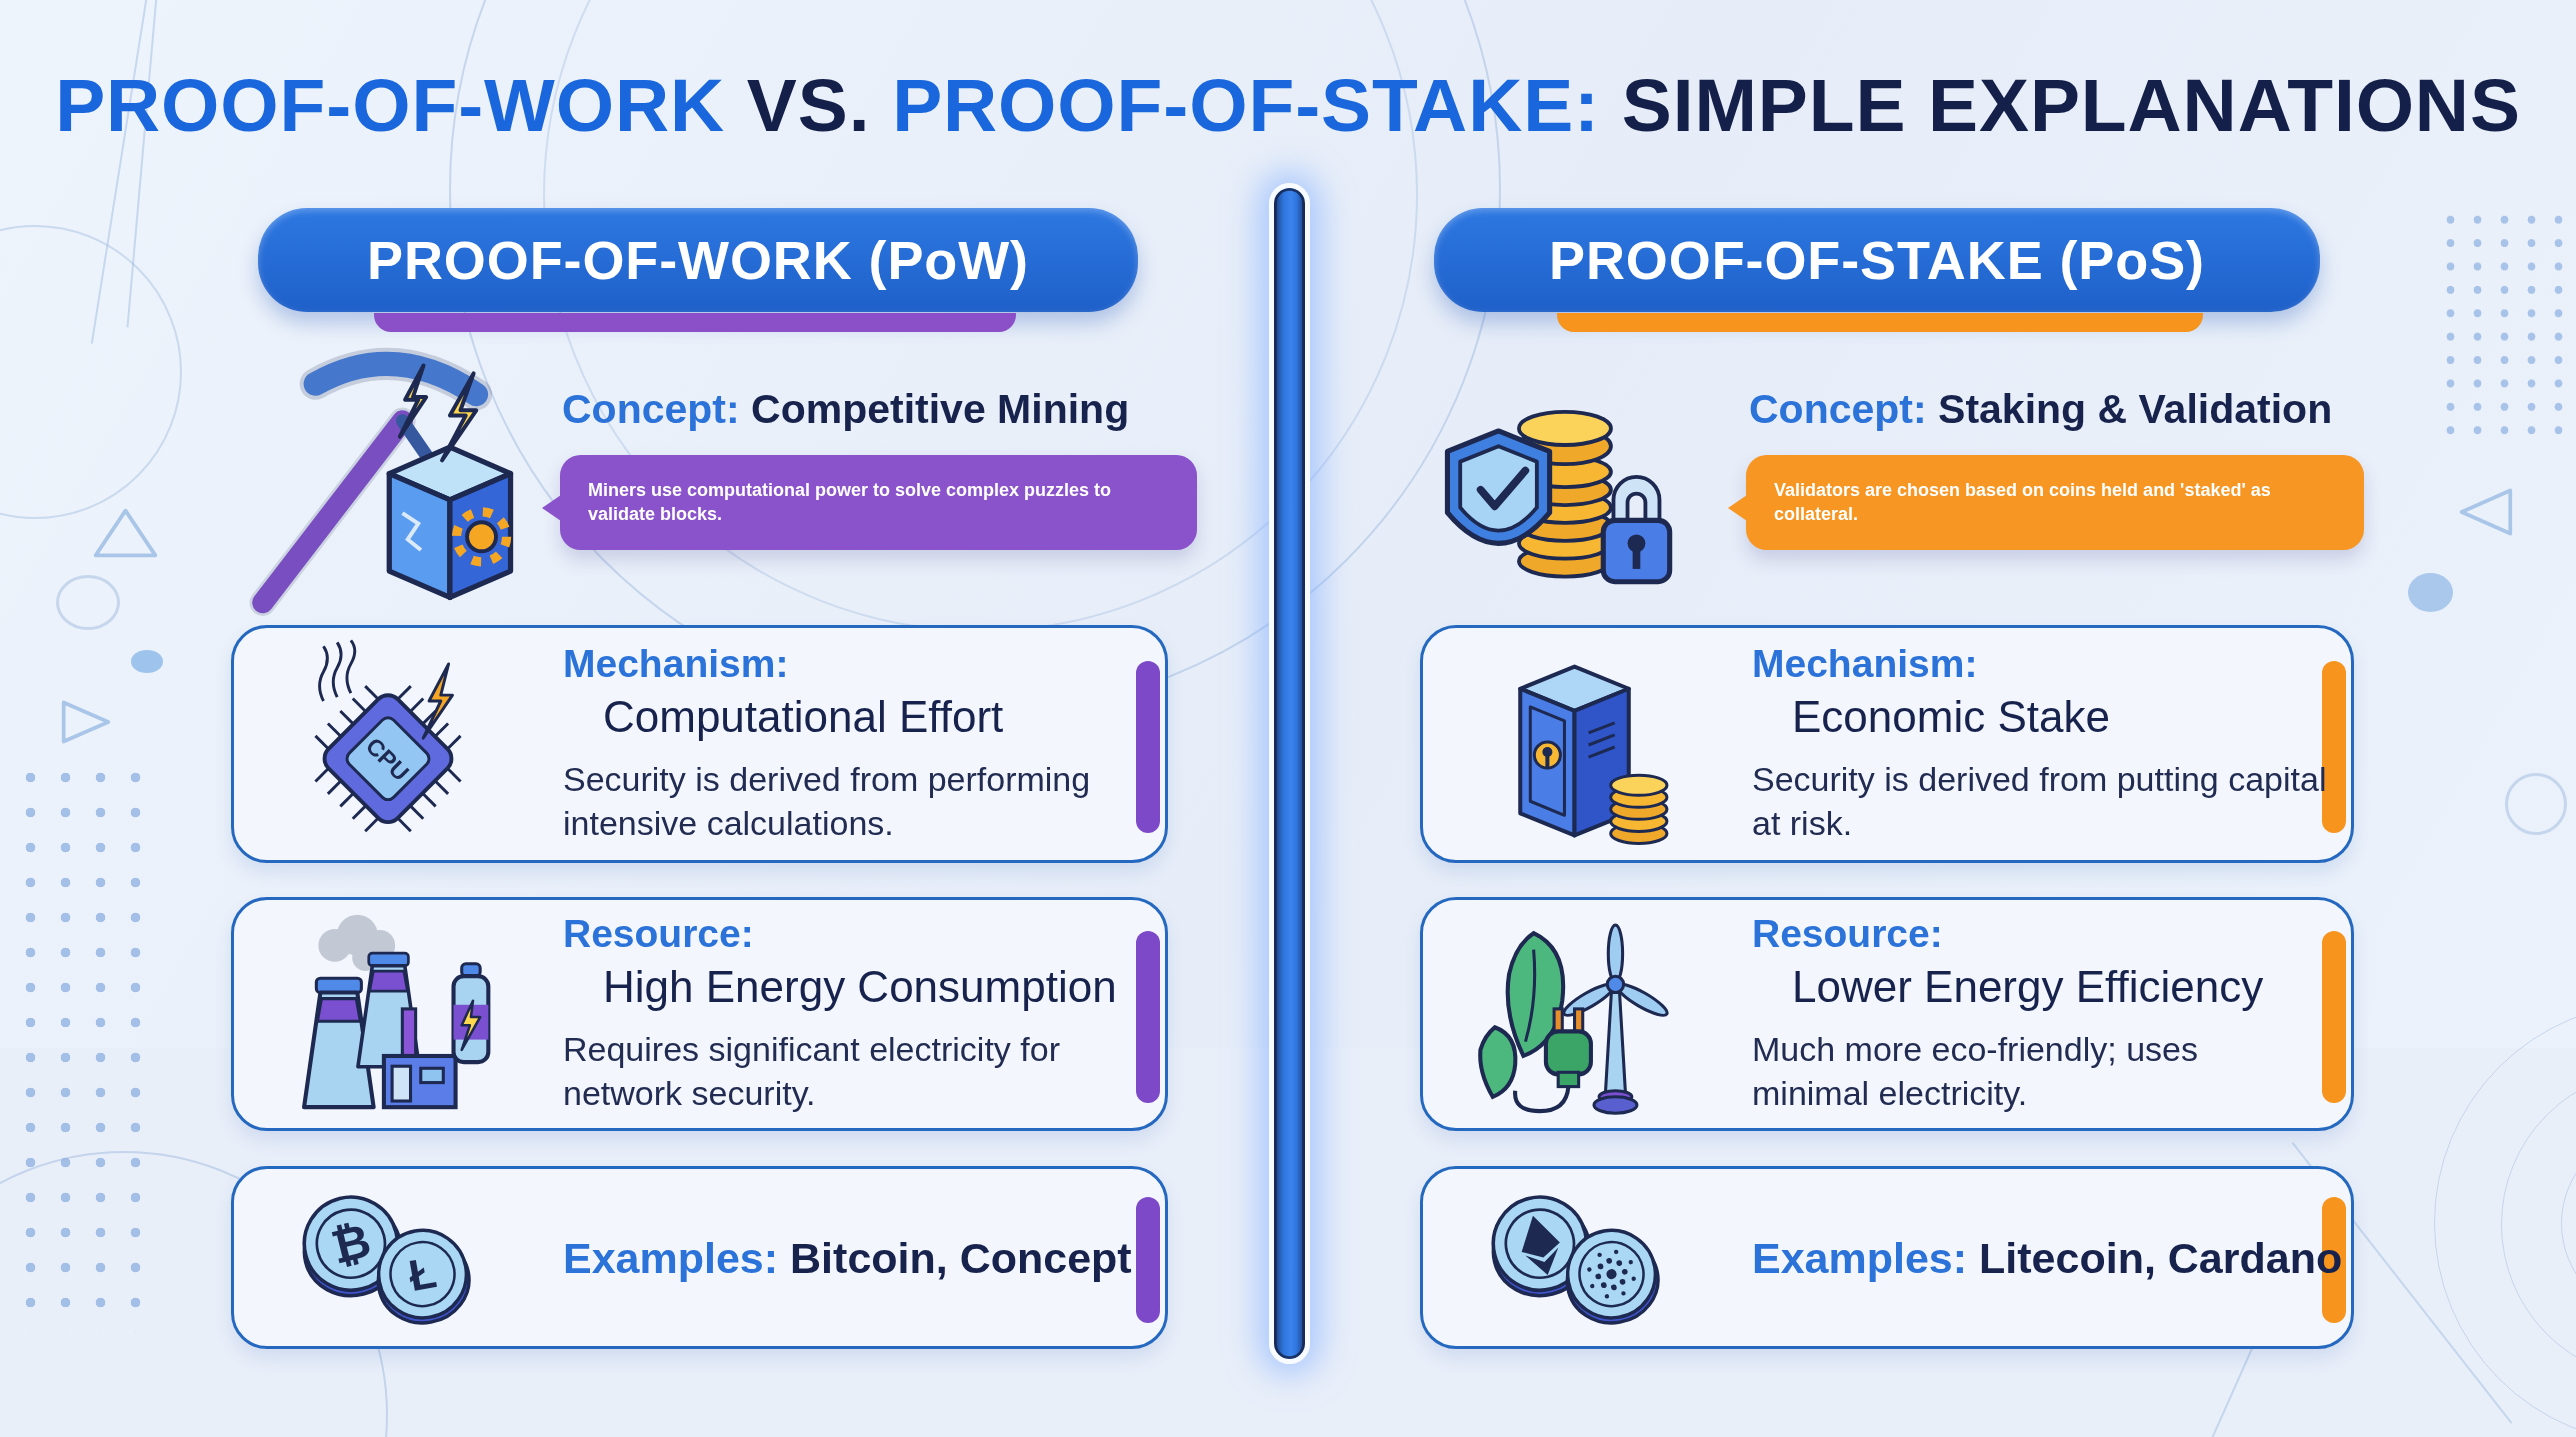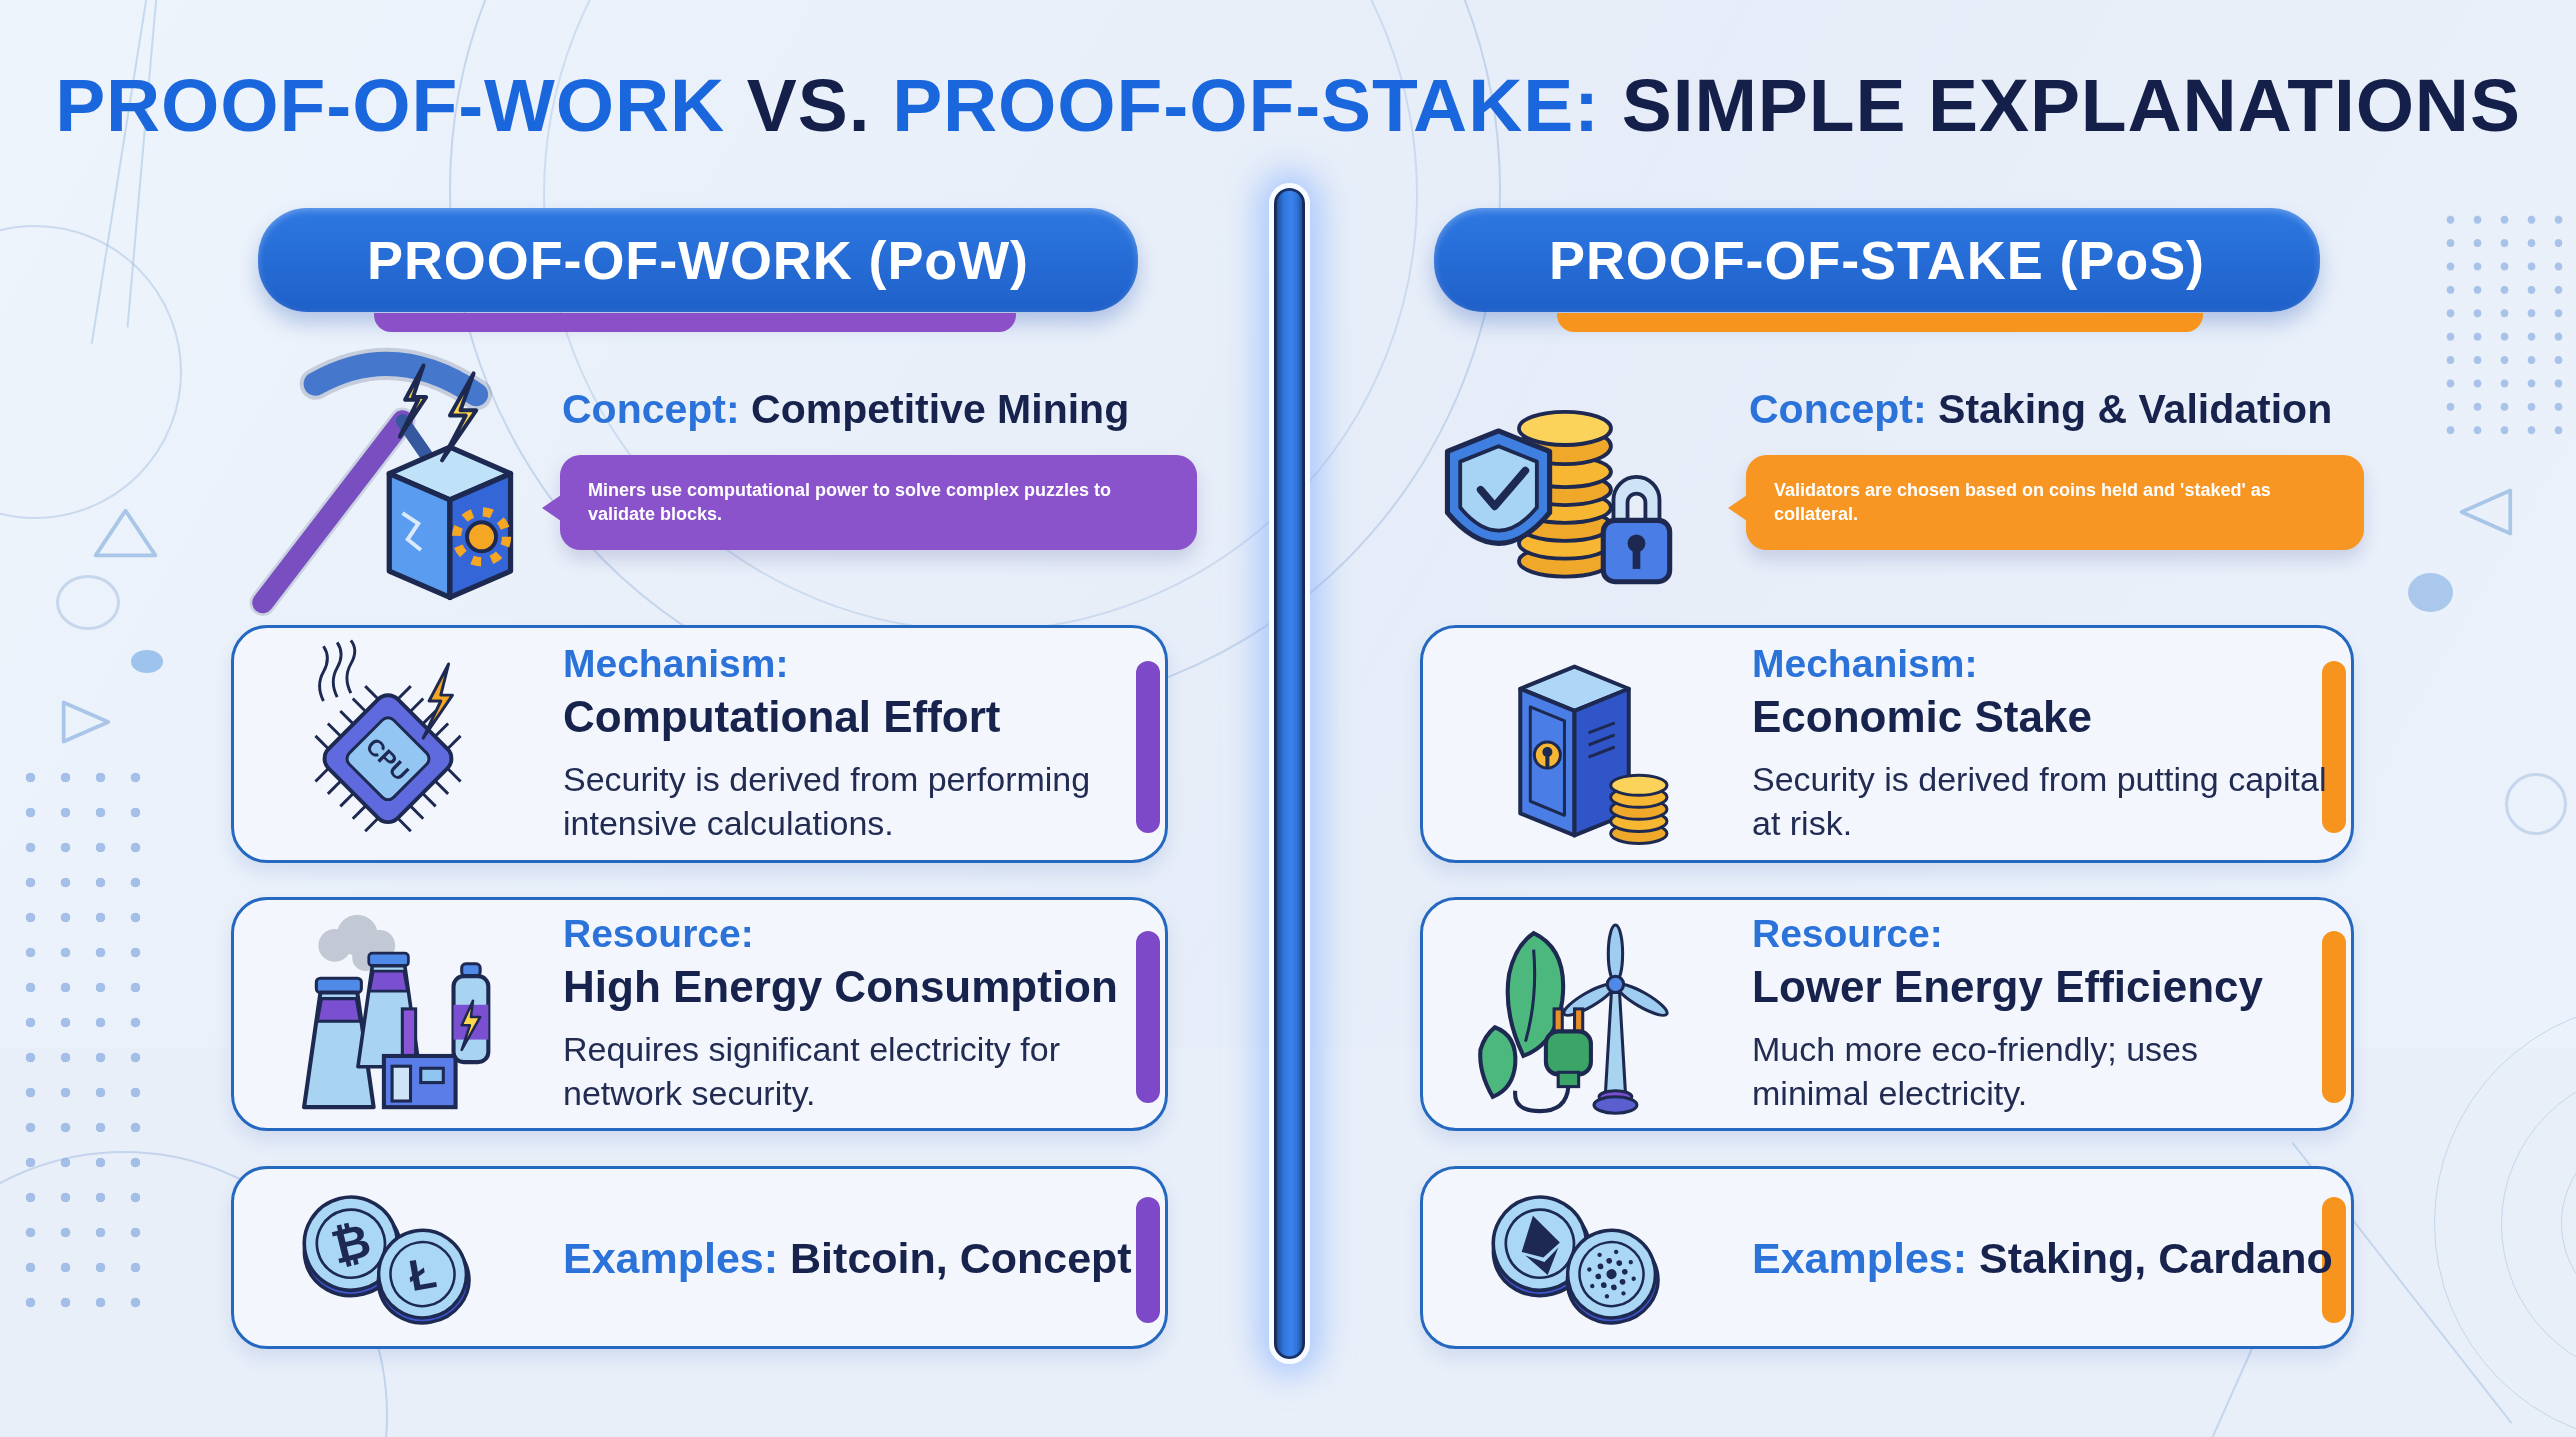--- a/index.html
+++ b/index.html
@@ -41,21 +41,21 @@
   
   .card{position:absolute;box-sizing:border-box;background:#f3f7fd;
         border:3.7px solid #2468c0;border-radius:36px;
         box-shadow:0 9.4px 17px rgba(40,90,180,.12);
         display:flex;align-items:center;}
   .tab{position:absolute;right:4.7px;width:24px;border-radius:13px;}
   .tab.purple{background:#7e49c9;} .tab.orange{background:#f7941d;}
   .card-icon{position:absolute;left:37px;top:50%;transform:translateY(-50%);}
   .txt{position:absolute;left:329px;top:50%;transform:translateY(-50%);width:749px;}
   .txt .label{font-size:39px;font-weight:bold;color:#2b72d9;margin-bottom:5.6px;}
-  .txt .heading{font-size:44px;font-weight:bold;color:#17234d;margin-bottom:15px;}
+  .txt .heading{font-size:44px;font-weight:normal;color:#17234d;margin-bottom:15px;margin-left:40px;}
   .txt .desc{font-size:34px;color:#222c52;line-height:1.32;margin:0;max-width:599px;}
   .ex-line{font-size:43px;white-space:nowrap;}
   .ex-line .lbl{font-weight:bold;}
   .ex-line .val{color:#17234d;font-weight:600;}
   
   .divider{position:absolute;left:1269px;top:183px;width:41px;height:1181px;
            border:5.6px solid #f8fbff;border-radius:24px;box-sizing:border-box;
            background:linear-gradient(90deg,#1b3c77 0%,#2f77e0 32%,#3c84ec 55%,#2f77e0 72%,#1b3c77 100%);
            box-shadow:0 0 32px 11.2px rgba(130,175,255,.6), inset 0 0 0 2.8px rgba(22,38,80,.85);}
   svg text{font-family:"Liberation Sans",sans-serif;}
@@ -326,17 +326,17 @@
             <circle cx="10" cy="25" r="2.6"></circle>
             <circle cx="-10" cy="25" r="2.6"></circle>
             <circle cx="-25" cy="10" r="2.6"></circle>
           <circle cx="-25" cy="-10" r="2.6"></circle>
             <circle cx="-10" cy="-25" r="2.6"></circle>
             <circle cx="10" cy="-25" r="2.6"></circle>
             <circle cx="25" cy="-10" r="2.6"></circle>
         </g>
       </g>
     </svg>
-    <div class="txt ex-line"><span class="lbl">Examples:</span> <span class="val">Staking, Cardano</span></div>
+    <div class="txt ex-line"><span class="lbl">Examples:</span> <span class="val">Litecoin, Cardano</span></div>
   </section>
 
 </div>
 
 
 </body></html>

